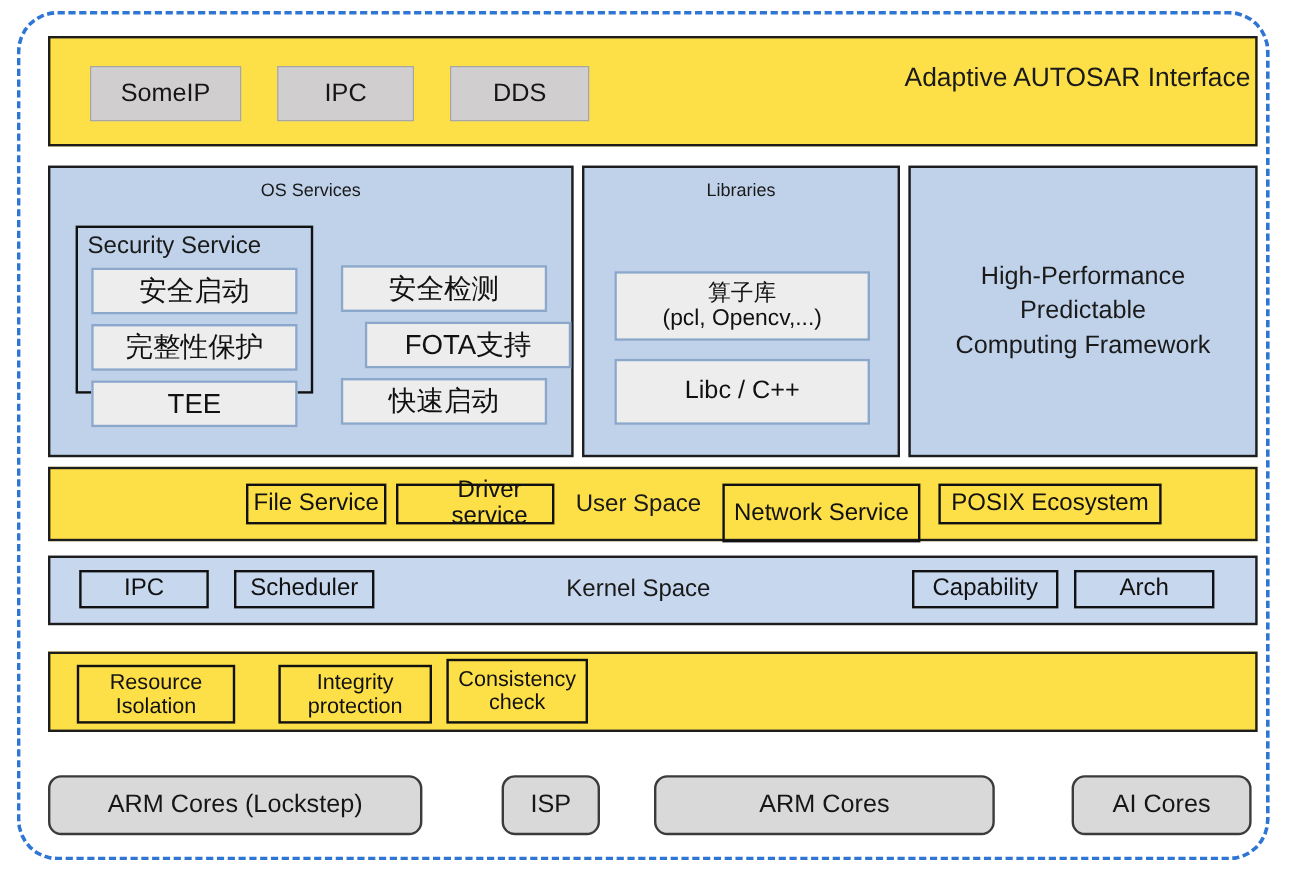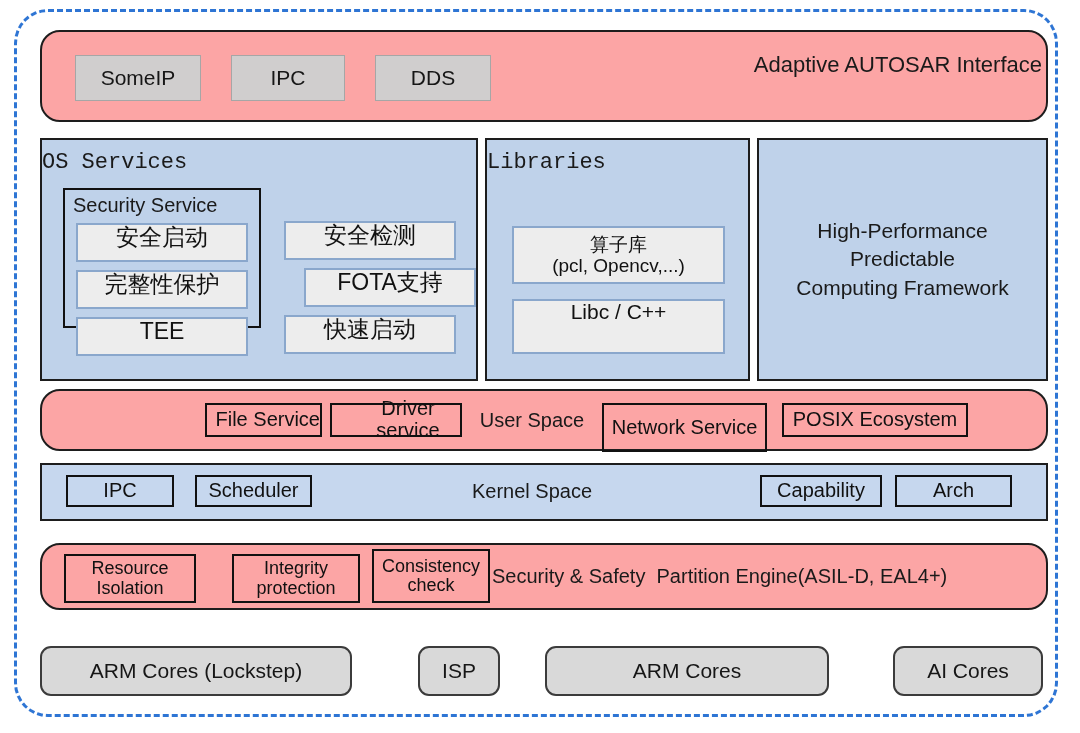--- a/index.html
+++ b/index.html
@@ -33,36 +33,36 @@
 
   .blk {
     position: absolute;
     box-sizing: border-box;
   }
 
   
   .row {
     border: 2.5px solid #1d1d1d;
   }
-  .row-light { background: #fca5a5; border-radius: 20px; }
+  .row-light { background: #fde047; }
   .row-mid   { background: #c6d7ee; }
 
   
   .panel {
     border: 2.5px solid #1d1d1d;
     background: #bfd2ea;
   }
 
   .panel-title {
     position: absolute;
     left: 0;
     right: 0;
-    font-size: 22px;
-    color: #1a1a1a;
-    font-family: Liberation Mono, monospace;
+    text-align: center;
+    font-size: 15px;
+    color: #1a1a1a;
   }
 
   
   .chip-gray {
     background: #d0cece;
     border: 1.6px solid #a6a6a6;
     display: flex;
     align-items: center;
     justify-content: center;
     font-size: 21px;
@@ -79,20 +79,21 @@
     font-size: 21px;
     color: #161616;
     text-align: center;
   }
 
   
   .chip-svc {
     background: #ededed;
     border: 2px solid #8aa7cc;
     display: flex;
+    align-items: center;
     justify-content: center;
     text-align: center;
     font-size: 23px;
     color: #111111;
     line-height: 1.05;
   }
   .chip-svc.two-line { font-size: 19px; line-height: 1.12; }
 
   
   .chip-outline {
@@ -206,21 +207,21 @@
   </div>
 
   <div class="blk panel multiline" id="hpc-panel" style="left:757px; top:138px; width:291px; height:243px; font-size:21px; color:#1a1a1a; line-height:1.34;">
     <span>High-Performance</span>
     <span>Predictable</span>
     <span>Computing Framework</span>
   </div>
 
   <div class="blk row row-light" id="user-space-row" style="left:40px; top:389px; width:1008px; height:62px;">
 
-    <div class="blk chip-outline" style="left:163px; top:12px; width:117px; height:34px;justify-content:flex-end;">
+    <div class="blk chip-outline" style="left:163px; top:12px; width:117px; height:34px;">
       <span>File Service</span>
     </div>
     <div class="blk chip-outline" style="left:288px; top:12px; width:132px; height:34px;padding-left:24px;">
       <span>Driver service</span>
     </div>
 
     <div class="inline-label" style="left:425px; top:12px; width:130px; height:34px;">User Space</div>
 
     <div class="blk chip-outline" style="left:560px; top:12px; width:165px; height:49px;">
       <span>Network Service</span>
@@ -259,21 +260,20 @@
     <div class="blk chip-outline multiline" style="left:190px; top:9px; width:128px; height:49px; font-size:18px;">
       <span>Integrity</span>
       <span>protection</span>
     </div>
 
     <div class="blk chip-outline multiline" style="left:330px; top:4px; width:118px; height:54px; font-size:18px;">
       <span>Consistency</span>
       <span>check</span>
     </div>
 
-    <div class="inline-label" style="left:450px; top:14px; width:545px; height:34px; justify-content:flex-start; font-size:20px;">Security &amp; Safety  Partition Engine(ASIL-D, EAL4+)</div>
   </div>
 
   <div class="blk" id="hardware-row" style="left:40px; top:636px; width:1008px; height:74px;">
 
     <div class="blk chip-hw" style="left:0px; top:10px; width:312px; height:50px;">
       <span>ARM Cores (Lockstep)</span>
     </div>
 
     <div class="blk chip-hw" style="left:378px; top:10px; width:82px; height:50px;">
       <span>ISP</span>

